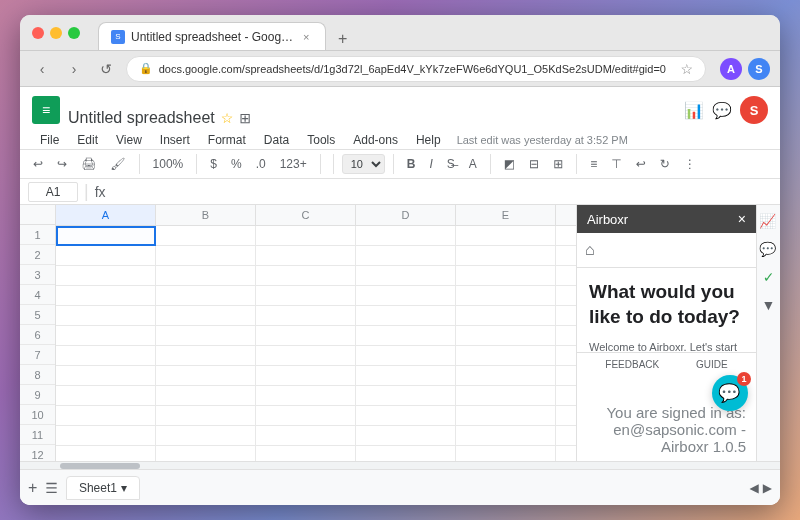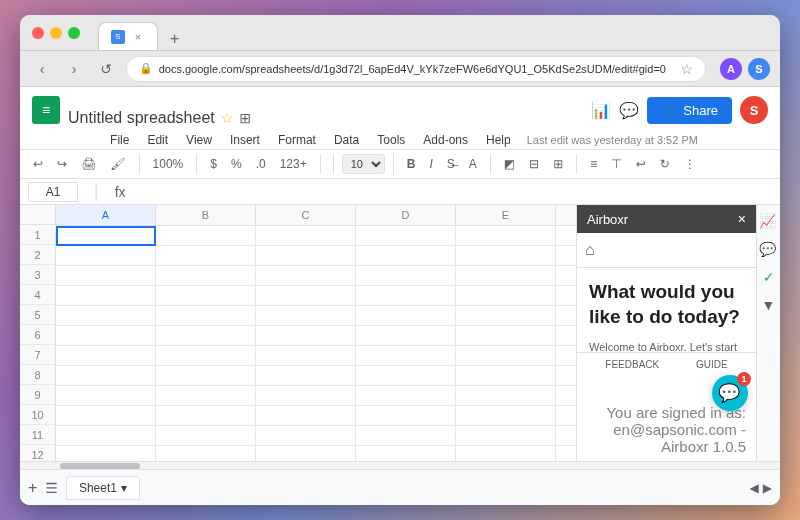--- a/index.html
+++ b/index.html
@@ -255,21 +255,21 @@
       cursor: pointer;
     }
 
     
     .formula-bar {
       display: flex;
       align-items: center;
       padding: 2px 8px;
       border-bottom: 1px solid #e0e0e0;
       background: #fff;
-      gap: 16px;
+      gap: 6px;
       height: 26px;
     }
     .cell-ref {
       width: 50px;
       font-size: 12px;
       color: #3c4043;
       border: 1px solid #e0e0e0;
       padding: 2px 4px;
       border-radius: 2px;
       text-align: center;
@@ -500,20 +500,21 @@
 
   <div class="title-bar">
     <div class="traffic-lights">
       <div class="tl tl-red"></div>
       <div class="tl tl-yellow"></div>
       <div class="tl tl-green"></div>
     </div>
     <div class="tab-bar">
       <div class="tab">
         <div class="tab-favicon">S</div>
+        <span>Untitled spreadsheet - Goog…</span>
         <span class="tab-close">×</span>
       </div>
       <span class="new-tab-btn">+</span>
     </div>
   </div>
 
   <div class="address-bar">
     <span class="nav-btn">‹</span>
     <span class="nav-btn">›</span>
     <span class="nav-btn">↺</span>
@@ -538,28 +539,24 @@
         <div class="sheets-title-area">
           <div class="sheets-title">
             <span>Untitled spreadsheet</span>
             <span class="star-icon">☆</span>
             <span class="move-icon">⊞</span>
           </div>
         </div>
         <div class="sheets-actions">
           <span class="action-icon">📊</span>
           <span class="action-icon">💬</span>
-          <button class="share-btn">
-            <span>👤</span>
-            <span>Share</span>
-          </button>
           <div class="user-avatar">S</div>
         </div>
       </div>
-      <div style="display:flex; align-items:center;justify-content:center;">
+      <div style="display:flex; align-items:center;">
         <div class="sheets-menu">
           <span class="menu-item">File</span>
           <span class="menu-item">Edit</span>
           <span class="menu-item">View</span>
           <span class="menu-item">Insert</span>
           <span class="menu-item">Format</span>
           <span class="menu-item">Data</span>
           <span class="menu-item">Tools</span>
           <span class="menu-item">Add-ons</span>
           <span class="menu-item">Help</span>

